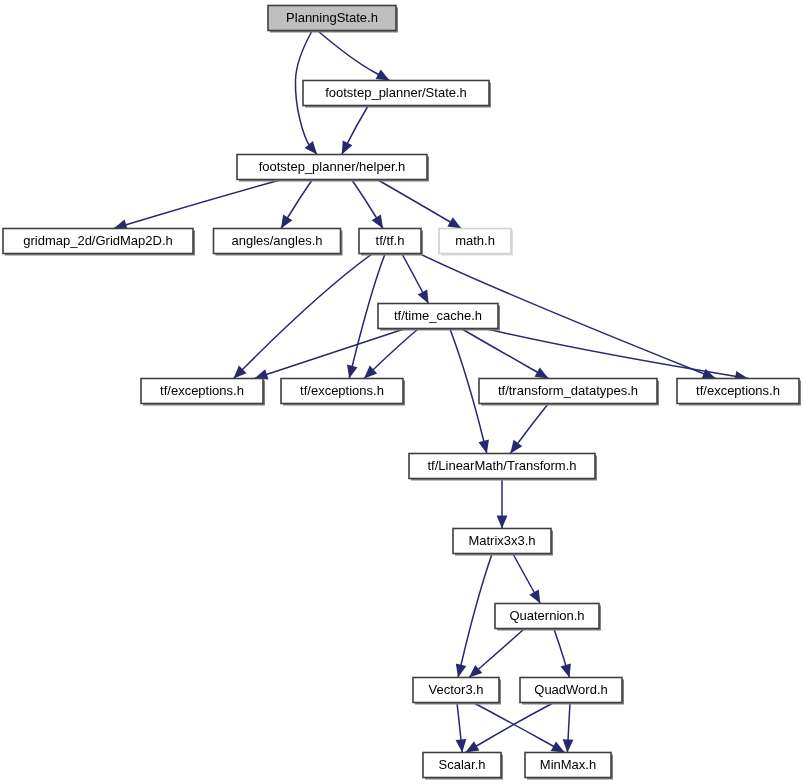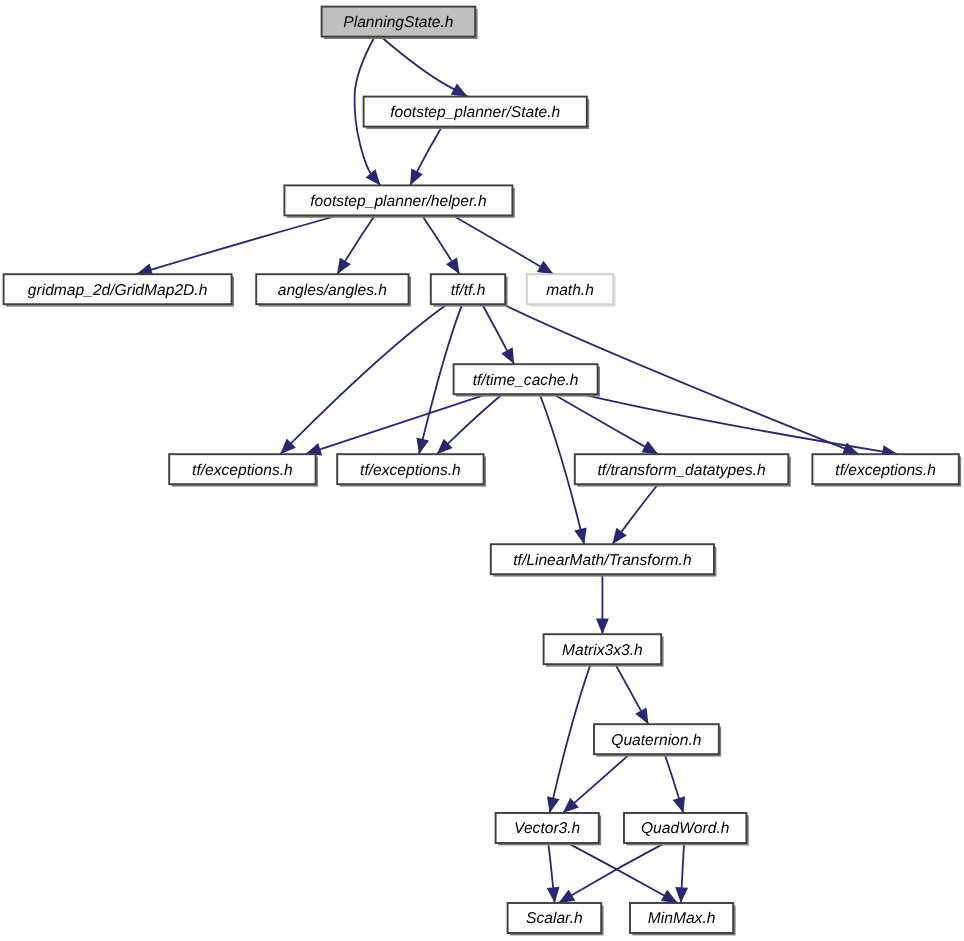--- a/index.html
+++ b/index.html
@@ -11,21 +11,20 @@
   body {
     width: 803px;
     height: 784px;
     font-family: "Liberation Sans", sans-serif;
     overflow: hidden;
   }
   #graph-root {
     position: relative;
     width: 803px;
     height: 784px;
-    font-style: italic;
   }
   svg#dep-graph {
     display: block;
     width: 803px;
     height: 784px;
     background: #ffffff;
   }
   .node-box {
     fill: #ffffff;
     stroke: #404040;

